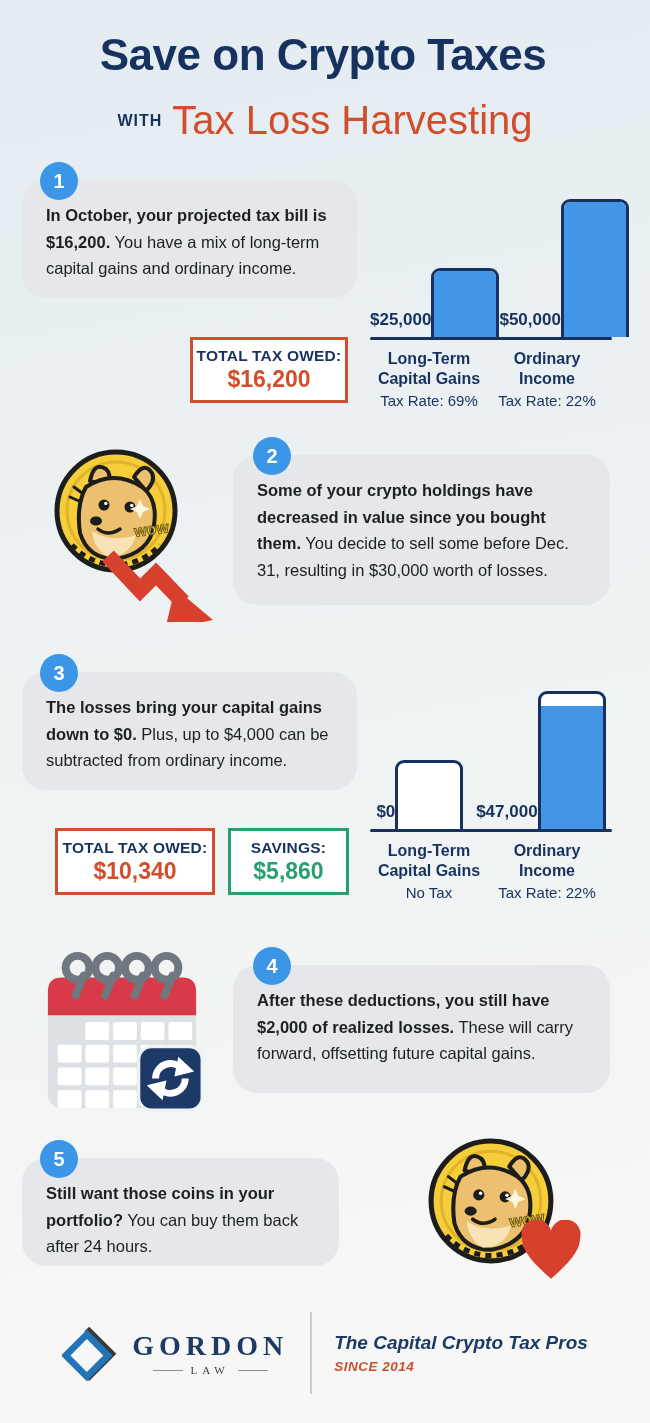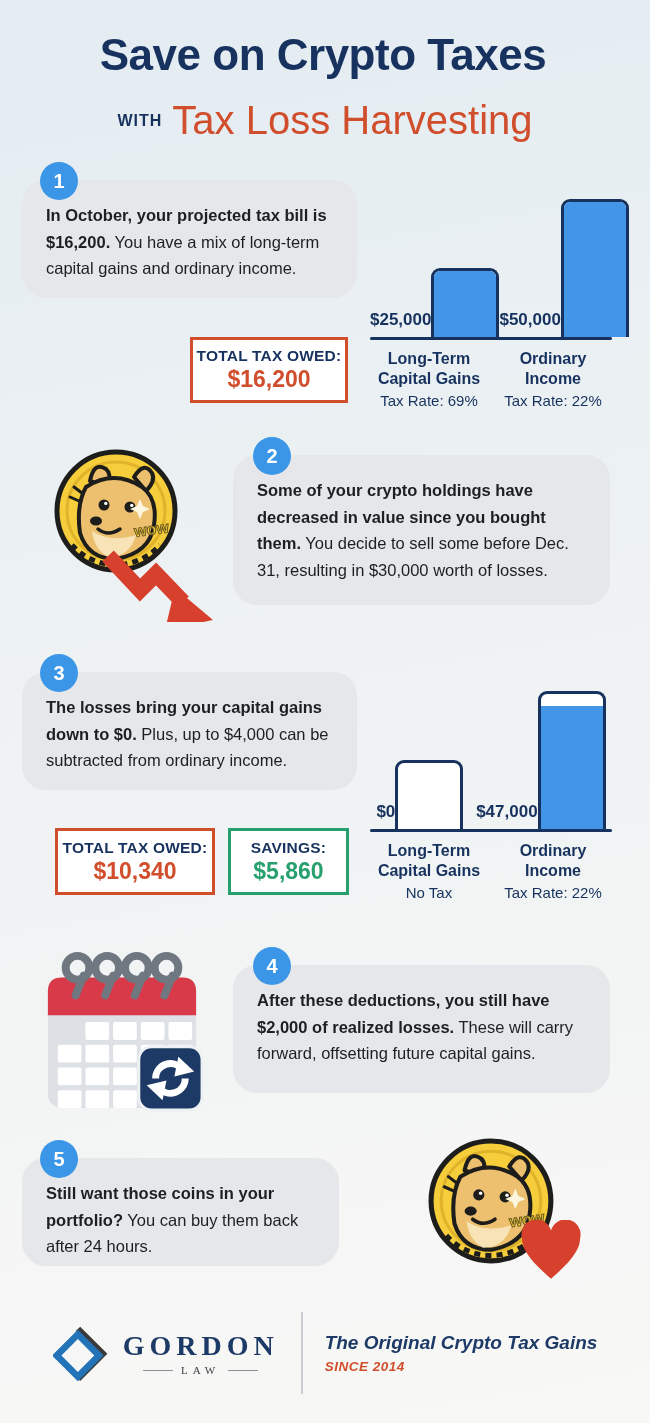--- a/index.html
+++ b/index.html
@@ -38,21 +38,21 @@
   .badge.green .val{color:var(--green);}
   
   .chart{width:242px;}
   .plot{height:169px;display:flex;justify-content:space-around;align-items:flex-end;}
   .bar-group{display:flex;flex-direction:row;align-items:flex-end;}
   .bar-vlabel{font-size:17px;font-weight:800;color:var(--navy);margin-bottom:7px;}
   .bar-outline{width:68px;border:3px solid var(--navy);border-bottom:none;
     border-radius:9px 9px 0 0;background:#fff;position:relative;overflow:hidden;}
   .bar-fill{position:absolute;left:0;right:0;bottom:0;background:var(--bar-blue);}
   .axis{height:3px;background:var(--navy);border-radius:2px;}
-  .cats{display:flex;justify-content:space-between;margin-top:9px;}
+  .cats{display:flex;justify-content:flex-start;margin-top:9px;}
   .cat{width:118px;text-align:center;color:var(--navy);}
   .cat .c-bold{font-size:16px;font-weight:700;line-height:1.28;}
   .cat .c-sub{font-size:15px;margin-top:2px;}
   
   .footer{top:1312px;left:0;width:650px;display:flex;justify-content:center;
     align-items:center;gap:22px;}
   .brandrow{display:flex;align-items:center;gap:12px;}
   .brandtext{display:flex;flex-direction:column;align-items:center;}
   .brandname{font-family:"Liberation Serif", serif;font-size:28px;letter-spacing:5px;
     color:var(--badge-navy);font-weight:600;}
@@ -284,18 +284,18 @@
         <div class="brandname">GORDON</div>
         <div class="lawrow">
           <span class="dash"></span>
           <span class="law">LAW</span>
           <span class="dash"></span>
         </div>
       </div>
     </div>
     <div class="vdiv"></div>
     <div class="tagline">
-      <div class="t1">The Original Crypto Tax Gains</div>
+      <div class="t1">The Capital Crypto Tax Pros</div>
       <div class="t2">SINCE 2014</div>
     </div>
   </div>
 
 </div>
 
 </body></html>

